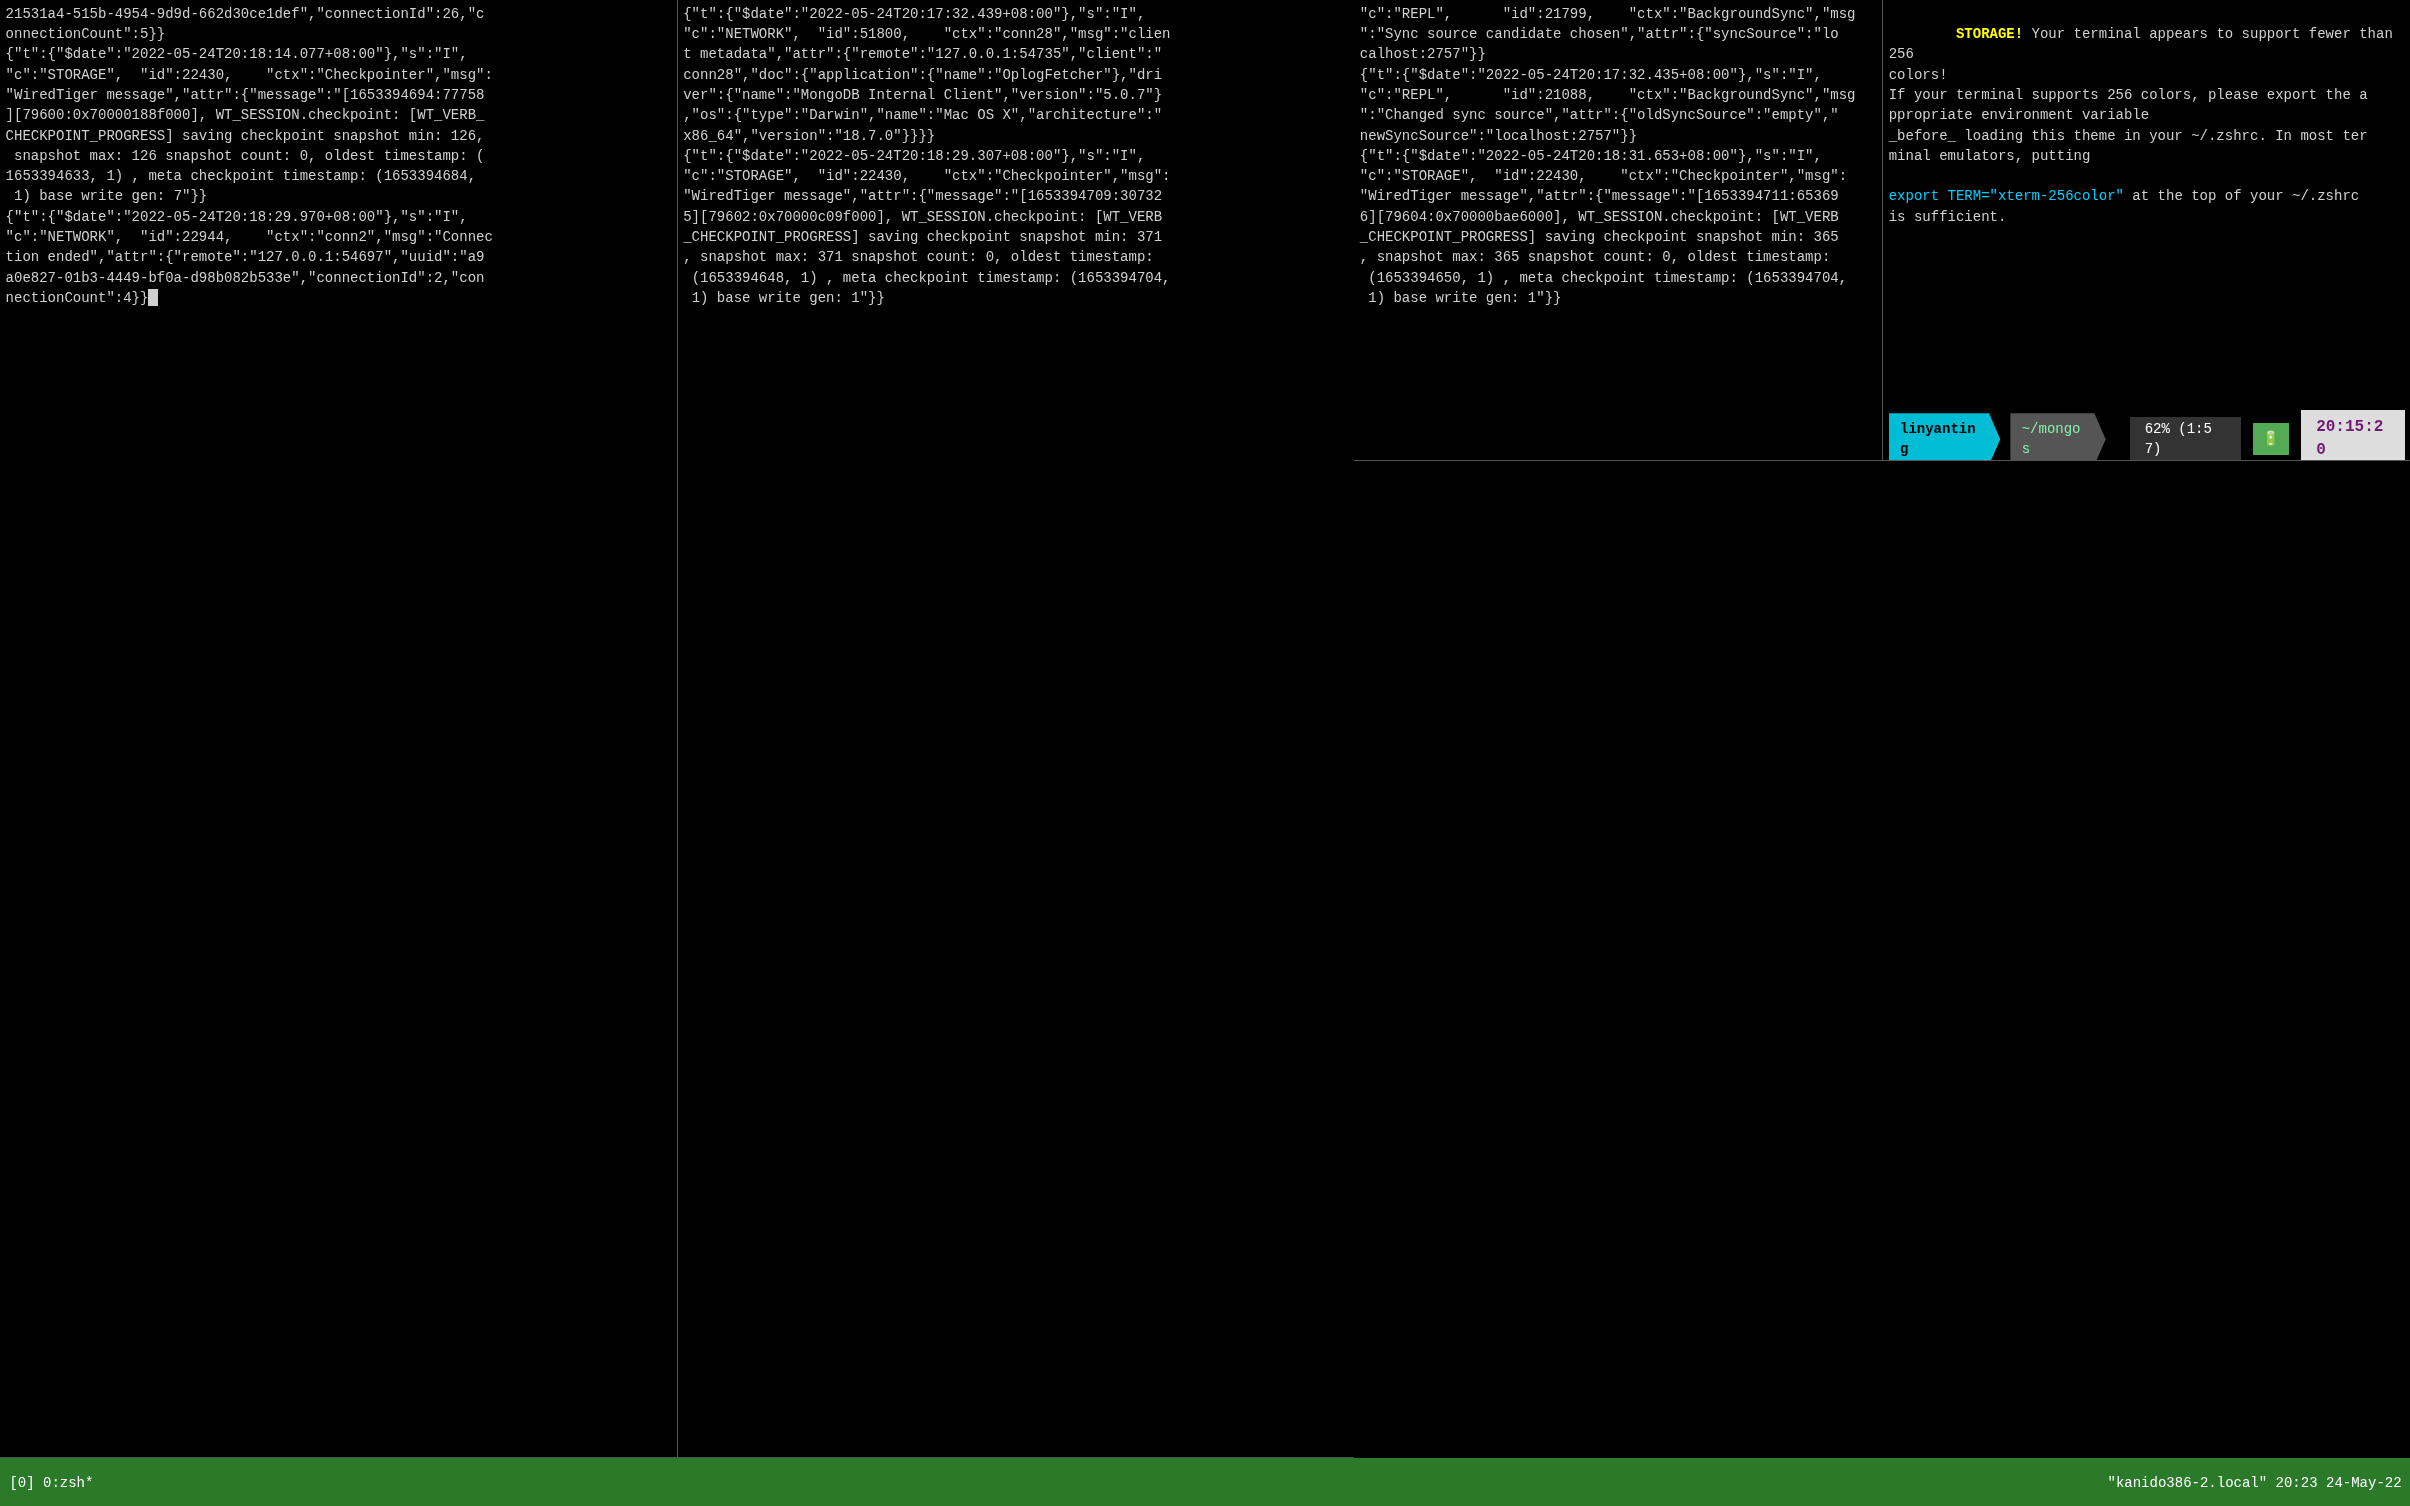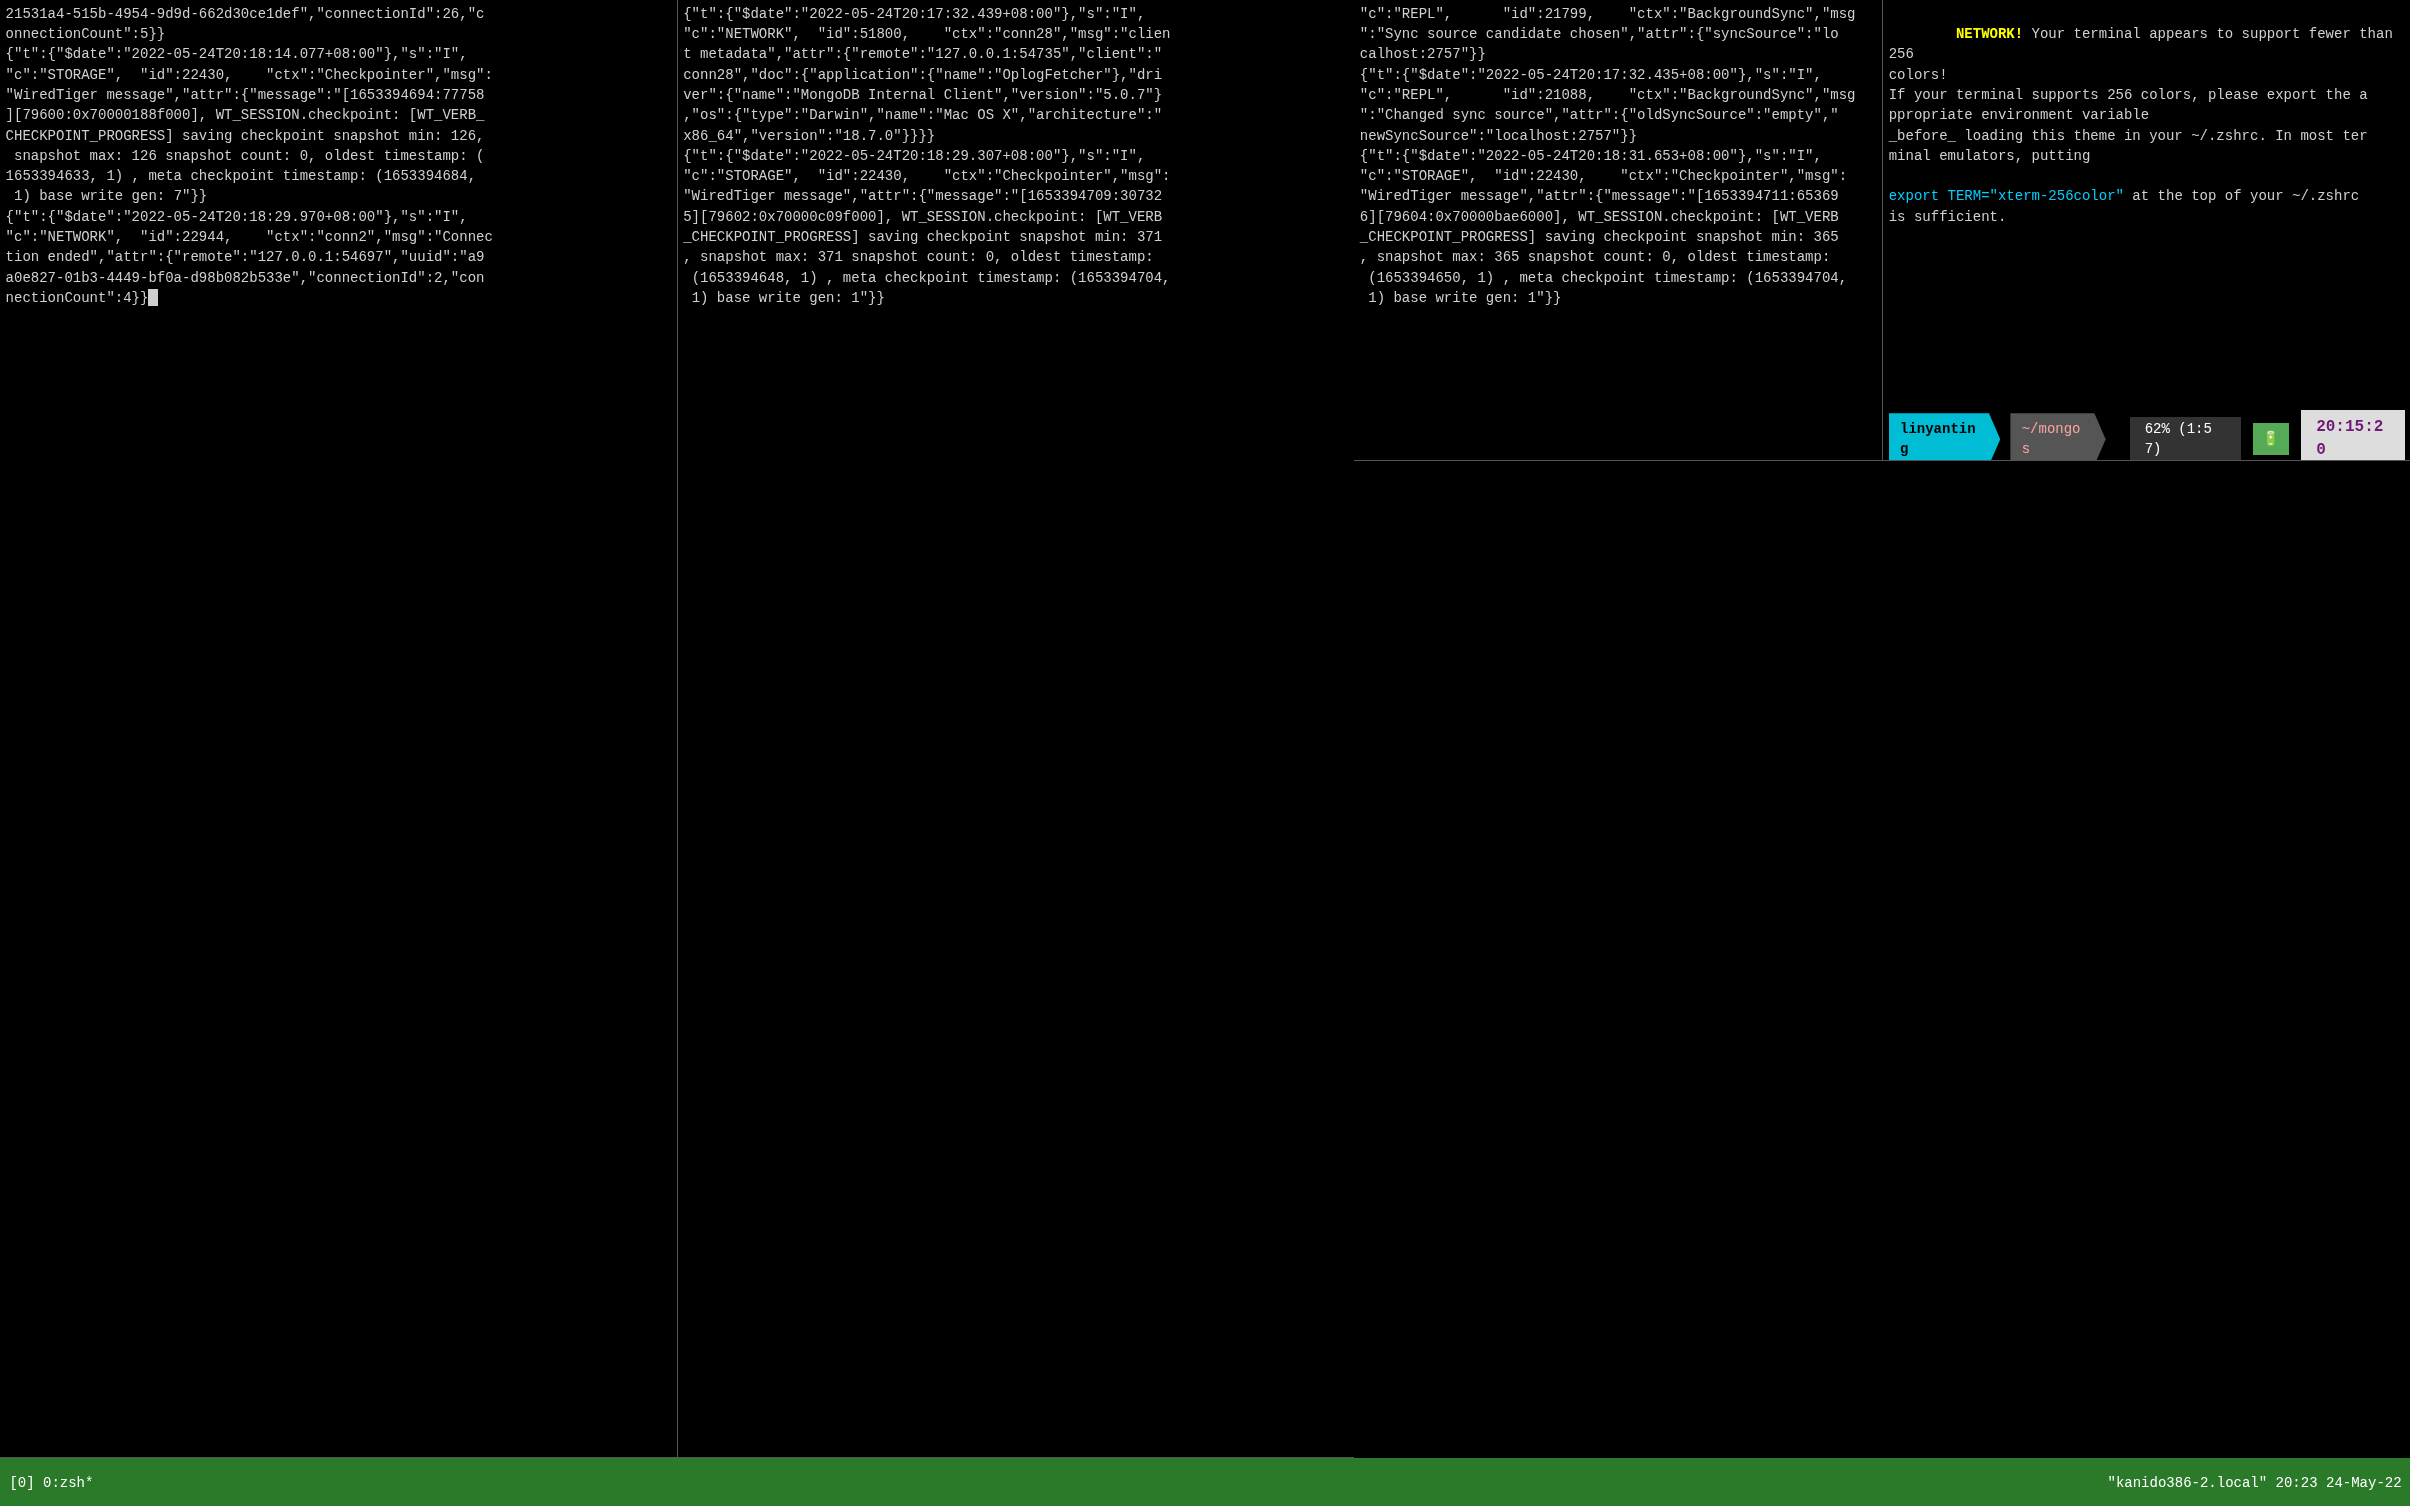--- a/index.html
+++ b/index.html
@@ -123,21 +123,21 @@
       background: #00bcd4;
       color: #000;
       font-weight: bold;
       padding: 5.6px 19px 5.6px 11.3px;
       font-size: 14px;
       clip-path: polygon(0 0, calc(100% - 11.3px) 0, 100% 50%, calc(100% - 11.3px) 100%, 0 100%);
     }
 
     .powerline-path {
       background: #555;
-      color: #fca5a5;
+      color: #86efac;
       padding: 5.6px 19px 5.6px 11.3px;
       font-size: 14px;
       margin-left: -1.9px;
       clip-path: polygon(0 0, calc(100% - 11.3px) 0, 100% 50%, calc(100% - 11.3px) 100%, 0 100%);
     }
 
     .powerline-spacer {
       flex: 1;
     }
 
@@ -216,21 +216,21 @@
 "c":"STORAGE",  "id":22430,    "ctx":"Checkpointer","msg":
 "WiredTiger message","attr":{"message":"[1653394711:65369
 6][79604:0x70000bae6000], WT_SESSION.checkpoint: [WT_VERB
 _CHECKPOINT_PROGRESS] saving checkpoint snapshot min: 365
 , snapshot max: 365 snapshot count: 0, oldest timestamp:
  (1653394650, 1) , meta checkpoint timestamp: (1653394704,
  1) base write gen: 1"}}</div>
 
     <div class="pane-bottom-right">
       <div class="bottom-right-content">
-        <span class="warning-yellow">NETWORK!</span><span class="warning-text" id="warning-text-content"> Your terminal appears to support fewer than 256
+        <span class="warning-yellow">STORAGE!</span><span class="warning-text" id="warning-text-content"> Your terminal appears to support fewer than 256
 colors!
 If your terminal supports 256 colors, please export the a
 ppropriate environment variable
 _before_ loading this theme in your ~/.zshrc. In most ter
 minal emulators, putting
 </span><br><span class="export-highlight">export TERM="xterm-256color"</span><span class="warning-text" id="after-export-content"> at the top of your ~/.zshrc
 is sufficient.</span>
       </div>
       <div class="bottom-right-prompt">
         <div class="powerline-user">linyanting</div>

